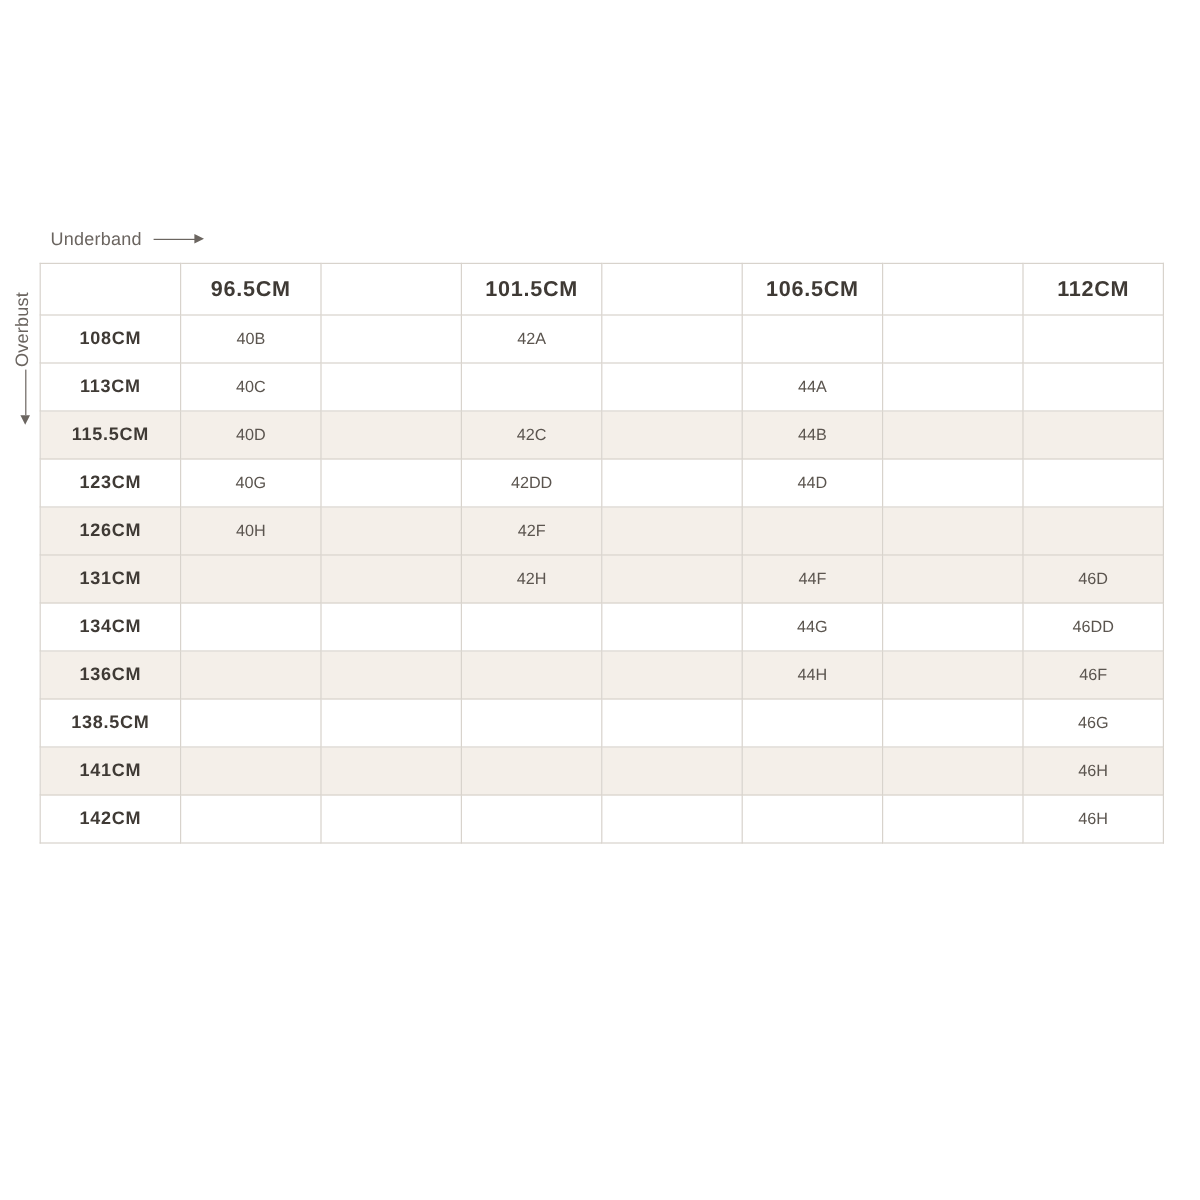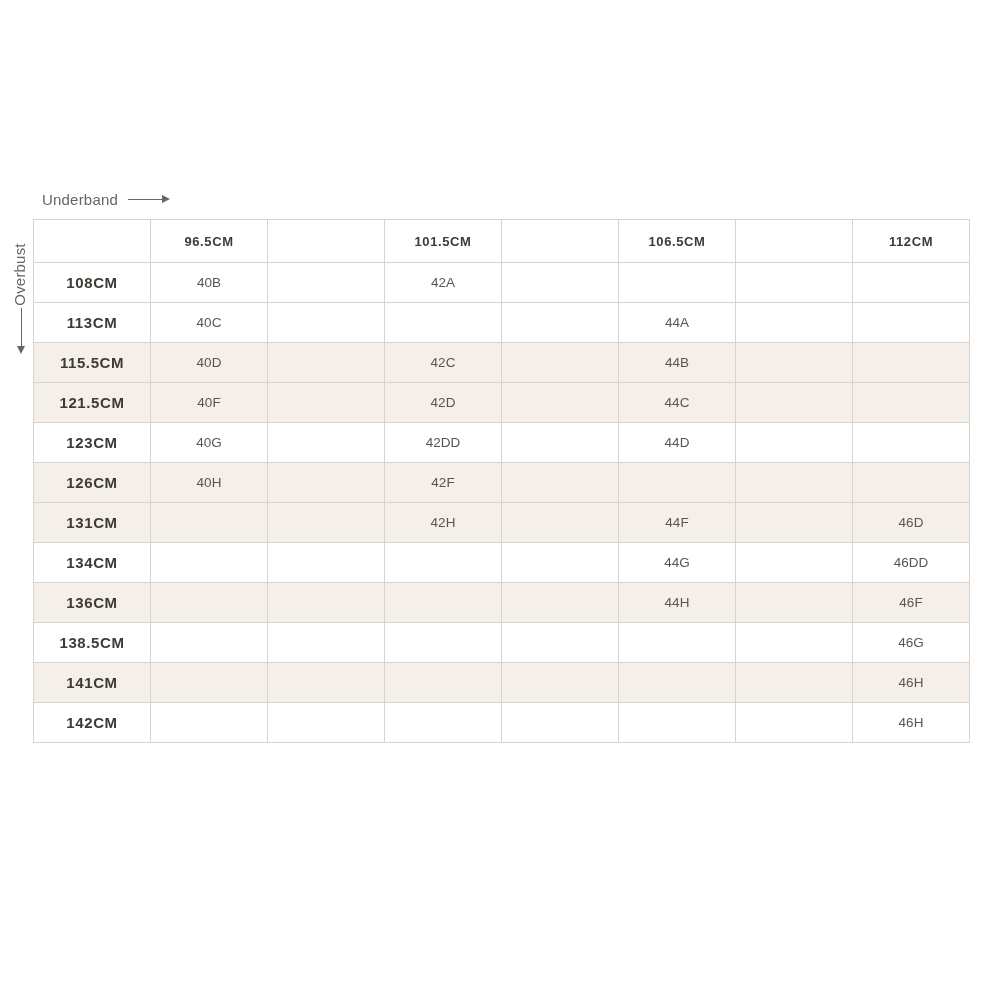--- a/index.html
+++ b/index.html
@@ -124,21 +124,21 @@
     padding: 0;
     text-align: center;
     vertical-align: middle;
     font-weight: normal;
     font-size: 13.5px;
     color: #5b554f;
   }
   table.sizechart thead th {
     height: 42px;
     font-weight: bold;
-    font-size: 13px;
+    font-size: 18px;
     letter-spacing: 0.6px;
     color: #3f3a35;
   }
   table.sizechart tbody td.rowhead {
     font-weight: bold;
     font-size: 15px;
     letter-spacing: 0.6px;
     color: #3f3a35;
   }
   table.sizechart tbody tr.alt td {
@@ -226,30 +226,20 @@
           <tr class="alt">
             <td class="rowhead">115.5CM</td>
             <td>40D</td>
             <td></td>
             <td>42C</td>
             <td></td>
             <td>44B</td>
             <td></td>
             <td></td>
           </tr>
-          <tr class="alt">
-            <td class="rowhead">121.5CM</td>
-            <td>40F</td>
-            <td></td>
-            <td>42D</td>
-            <td></td>
-            <td>44C</td>
-            <td></td>
-            <td></td>
-          </tr>
           <tr>
             <td class="rowhead">123CM</td>
             <td>40G</td>
             <td></td>
             <td>42DD</td>
             <td></td>
             <td>44D</td>
             <td></td>
             <td></td>
           </tr>

